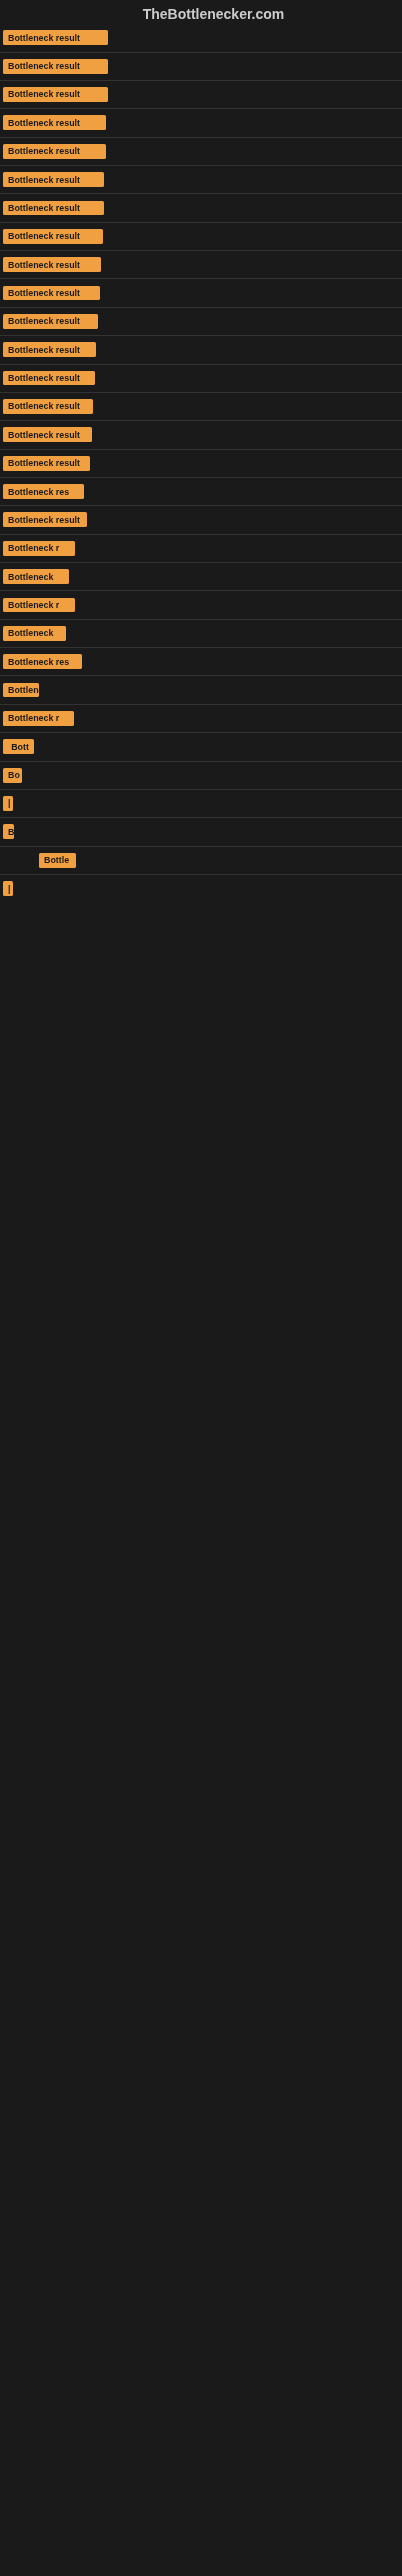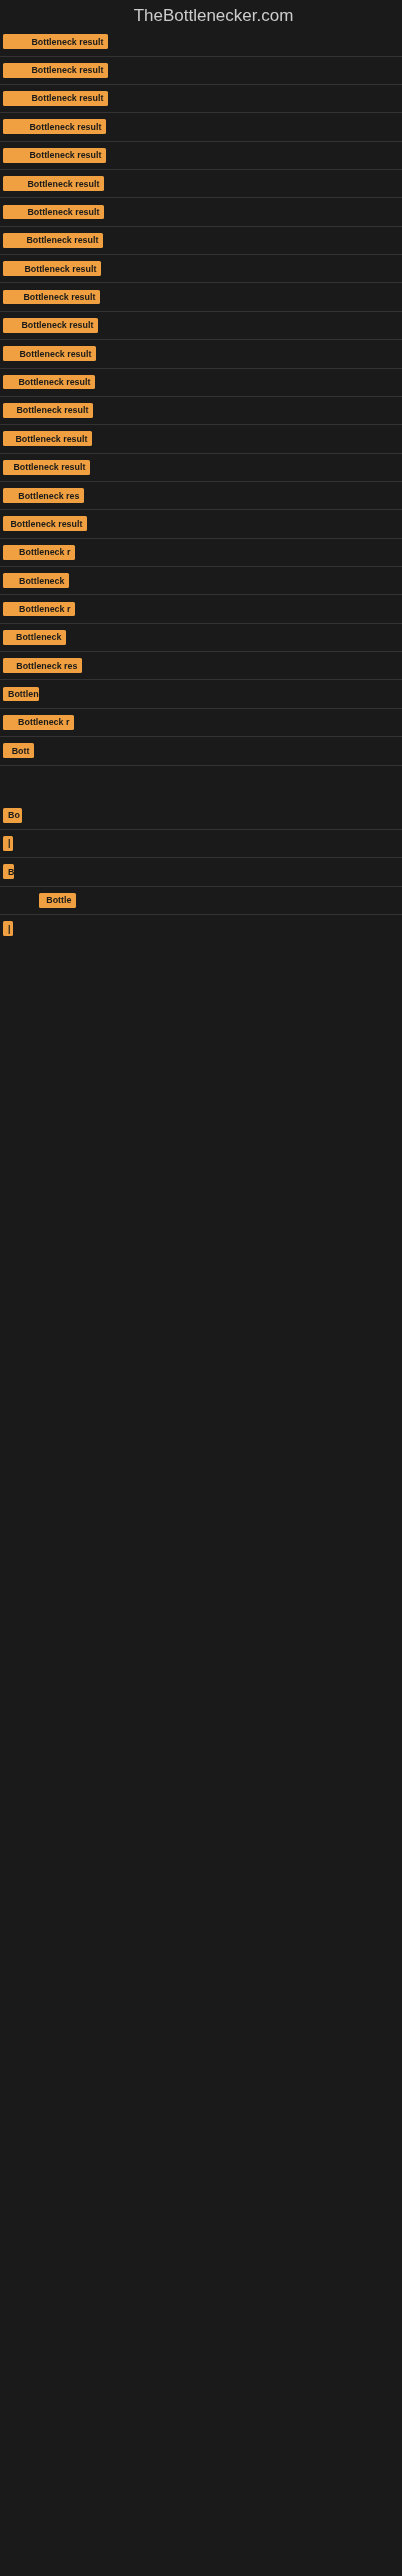--- a/index.html
+++ b/index.html
@@ -12,32 +12,31 @@
       width: 403px;
       min-height: 2576px;
       background-color: #1a1a1a;
       font-family: Arial, sans-serif;
       position: relative;
     }
 
     .site-title {
       text-align: center;
       color: #cccccc;
-      font-size: 17px;
+      font-size: 14px;
       padding: 6.4px 0 3.2px 0;
-      font-weight: normal;
+      font-weight: bold;
       margin-left: 24px;
     }
 
     .bottleneck-item {
       display: flex;
       align-items: center;
       margin-bottom: 0px;
       padding: 4.8px 0 4.8px 3.2px;
-      text-align: right;
     }
 
     .bottleneck-badge {
       background-color: #f0a040;
       color: #1a1a1a;
       font-size: 8.9px;
       font-weight: bold;
       padding: 2.4px 4.8px;
       border-radius: 1.6px;
       white-space: nowrap;
@@ -154,21 +153,21 @@
     <div class="separator"></div>
     <div class="bottleneck-item">
       <div class="bottleneck-badge" style="max-width: 71px; width: 71px;">Bottleneck r</div>
     </div>
     <div class="separator"></div>
     <div class="bottleneck-item">
       <div class="bottleneck-badge" style="max-width: 31px; width: 31px; padding-left: 8px;">Bott</div>
     </div>
     <div class="separator"></div>
     <div class="bottleneck-item">
-      <div class="bottleneck-badge" style="max-width: 19.3px; width: 19.3px; margin-top: 36px;">Bo</div>
+      <div class="bottleneck-badge" style="max-width: 19.3px; width: 19.3px;">Bo</div>
     </div>
     <div class="separator"></div>
     <div class="bottleneck-item">
       <div class="bottleneck-badge" style="max-width: 6.4px; width: 6.4px;">|</div>
     </div>
     <div class="separator"></div>
     <div class="bottleneck-item">
       <div class="bottleneck-badge" style="max-width: 11.3px; width: 11.3px;">B</div>
     </div>
     <div class="separator"></div>

